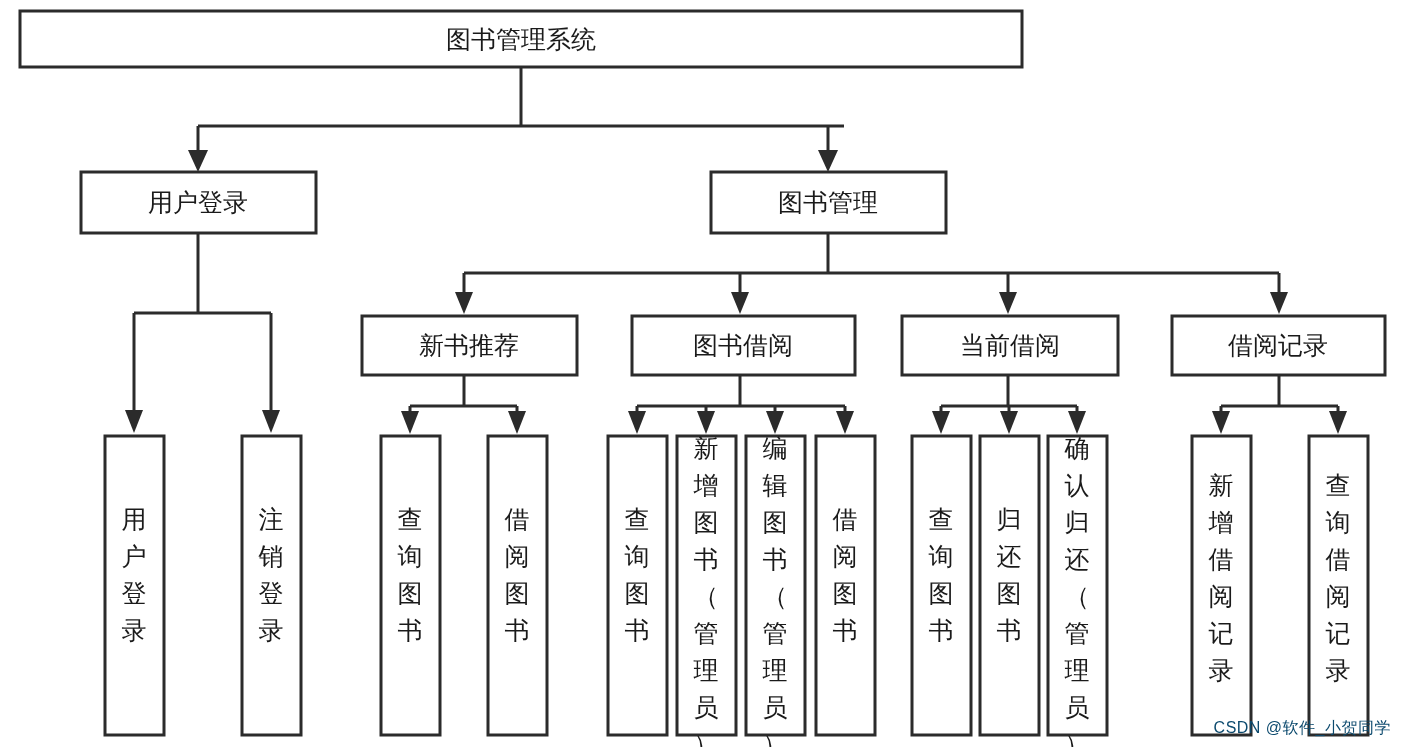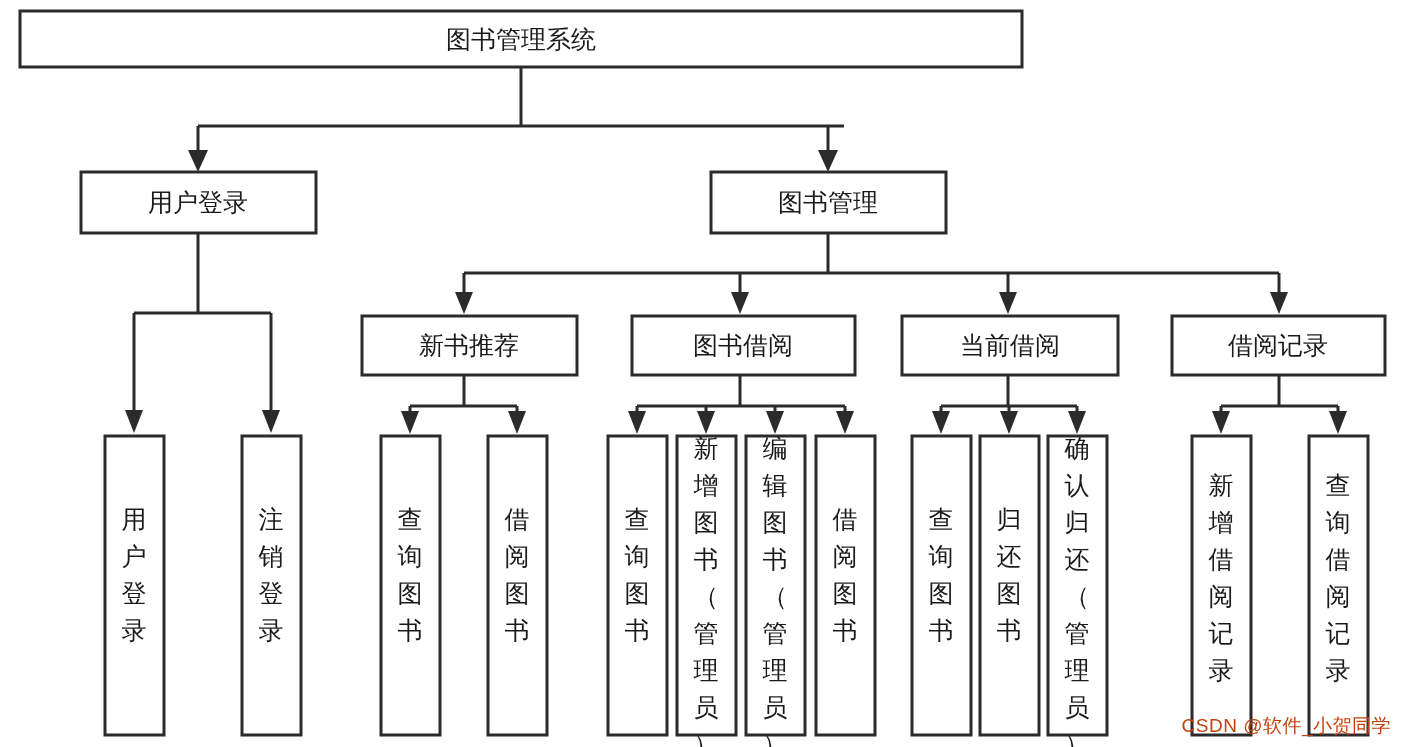--- a/index.html
+++ b/index.html
@@ -17,21 +17,21 @@
     font-family:"Liberation Sans","DejaVu Sans",sans-serif;
     font-size:25px;fill:#1a1a1a;text-anchor:middle;dominant-baseline:middle;
   }
   .leaf-label{
     font-family:"Liberation Sans","DejaVu Sans",sans-serif;
     font-size:25px;fill:#1a1a1a;text-anchor:middle;
   }
   .watermark{
     position:absolute;right:14px;bottom:8px;
     font-family:"Liberation Sans","DejaVu Sans",sans-serif;
-    font-size:19px;color:#c2410c;letter-spacing:.5px;
+    font-size:16px;color:#0c4a6e;letter-spacing:.5px;
     white-space:nowrap;pointer-events:none;margin-top:40px;
   }
 </style>
 </head>
 <body>
 
 <svg id="diagram" viewBox="0 0 1405 747" xmlns="http://www.w3.org/2000/svg">
 
   <g>
 

